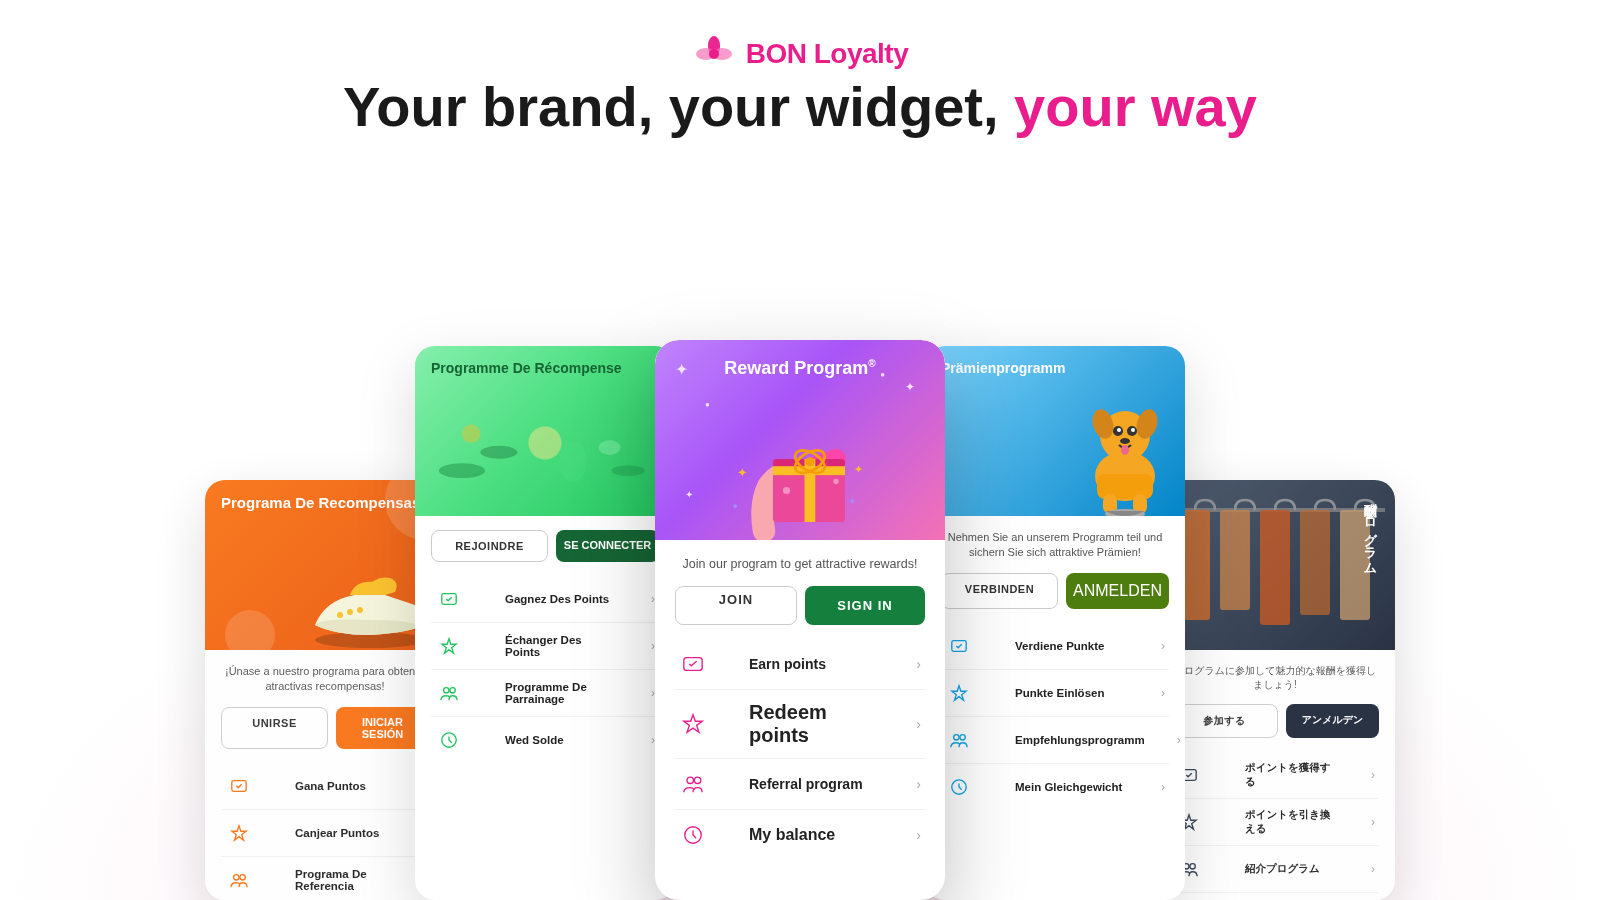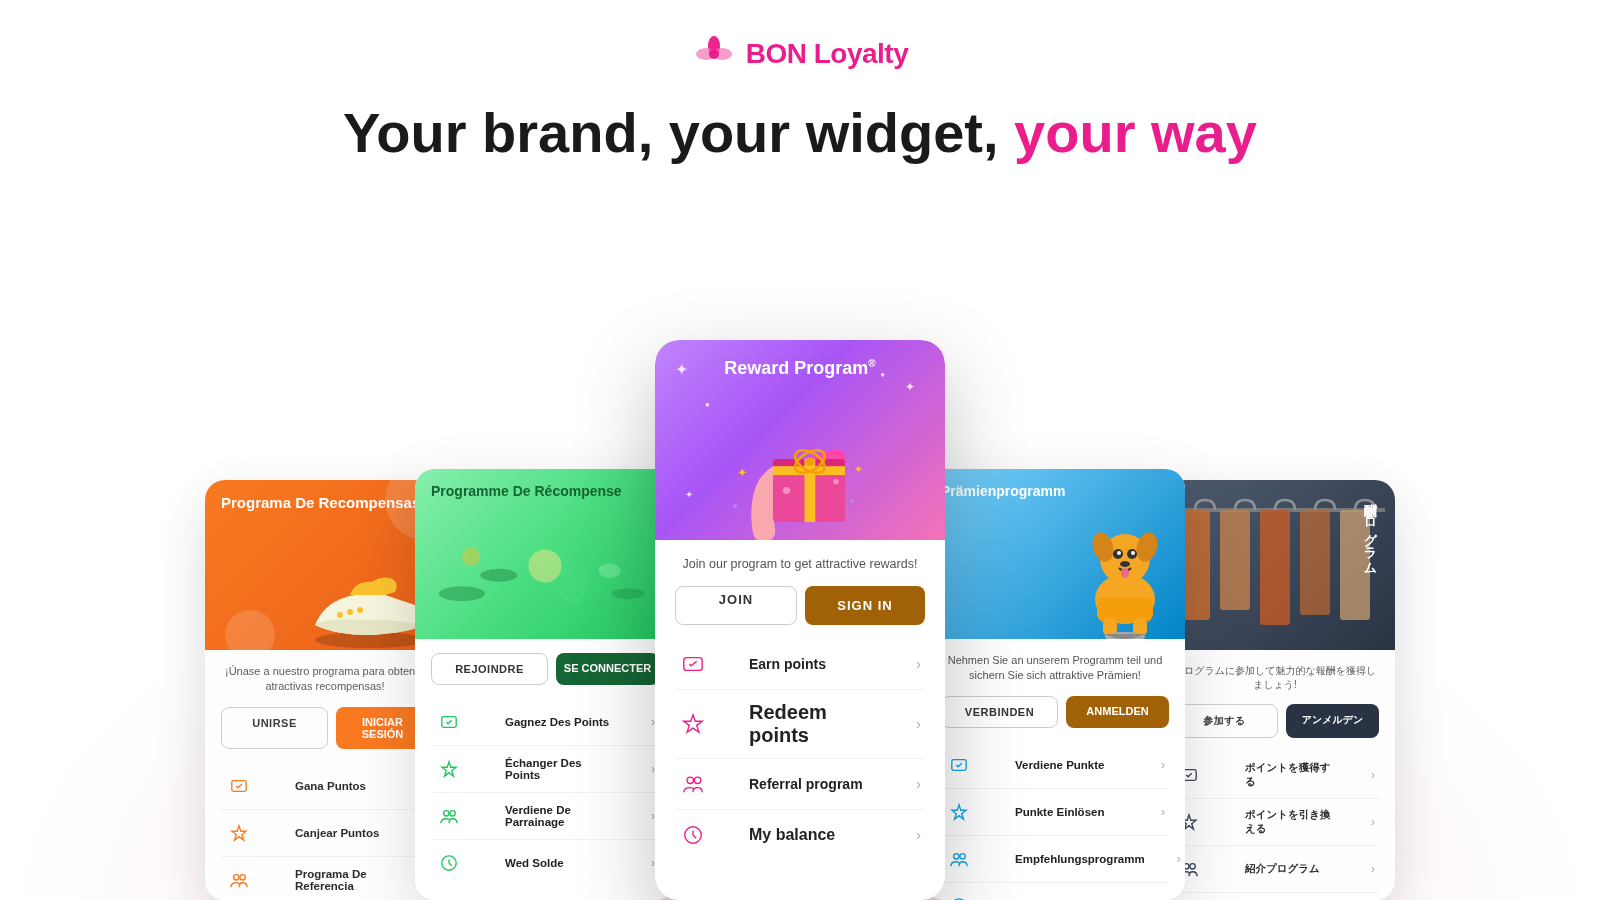--- a/index.html
+++ b/index.html
@@ -30,21 +30,21 @@
       align-items: center;
       padding-top: 32px;
       position: relative;
       z-index: 10;
     }
 
     .logo-area {
       display: flex;
       align-items: center;
       gap: 10px;
-      margin-bottom: 26px;
+      margin-bottom: 0;
     }
 
     .logo-icon {
       width: 44px;
       height: 44px;
     }
 
     .logo-text {
       font-size: 28px;
       font-weight: 700;
@@ -91,21 +91,21 @@
       width: 290px;
       height: 560px;
       z-index: 50;
       border-radius: 24px;
       box-shadow: 0 30px 80px rgba(0,0,0,0.25);
     }
 
     
     .widget-side {
       width: 260px;
-      height: 431px;
+      height: 554px;
       z-index: 30;
     }
 
     .widget-side-left {
       margin-right: -20px;
     }
 
     .widget-side-right {
       margin-left: -20px;
     }
@@ -181,21 +181,21 @@
       text-align: center;
       cursor: pointer;
       letter-spacing: 0.5px;
     }
 
     .btn-filled-pink {
       flex: 1;
       padding: 9px 6px;
       border: none;
       border-radius: 8px;
-      background: #a16207;
+      background: #15803d;
       font-size: 11px;
       font-weight: 700;
       color: #fff;
       text-align: center;
       cursor: pointer;
       letter-spacing: 0.5px;
     }
 
     .btn-filled-orange {
       flex: 1;
@@ -221,23 +221,23 @@
       color: #fff;
       text-align: center;
       cursor: pointer;
     }
 
     .btn-filled-blue {
       flex: 1;
       padding: 9px 6px;
       border: none;
       border-radius: 8px;
-      background: #a16207;
-      font-size: 11px;
-      font-weight: 700;
+      background: #4d7c0f;
+      font-size: 16px;
+      font-weight: 400;
       color: #fff;
       text-align: center;
       cursor: pointer;
     }
 
     .btn-filled-dark {
       flex: 1;
       padding: 9px 6px;
       border: none;
       border-radius: 8px;
@@ -518,21 +518,21 @@
       </div>
       <div class="menu-item">
         <div class="menu-icon menu-icon-green">
           <svg width="18" height="18" viewBox="0 0 20 20" fill="none" stroke="currentColor" stroke-width="1.5">
               <circle cx="7" cy="7" r="3"></circle>
               <circle cx="14" cy="7" r="3"></circle>
               <path d="M1 18 Q1 13 7 13 Q10 13 11 15"></path>
               <path d="M10 18 Q10 13 14 13 Q19 13 19 18"></path>
             </svg>
         </div>
-        <span class="menu-text">Verdiene De Parrainage</span>
+        <span class="menu-text">Programme De Parrainage</span>
         <span class="menu-chevron">›</span>
       </div>
       <div class="menu-item">
         <div class="menu-icon menu-icon-green">
           <svg width="18" height="18" viewBox="0 0 20 20" fill="none" stroke="currentColor" stroke-width="1.5">
               <circle cx="10" cy="10" r="8"></circle>
               <path d="M10 6 L10 10 L13 13"></path>
             </svg>
         </div>
         <span class="menu-text">Wed Solde</span>

